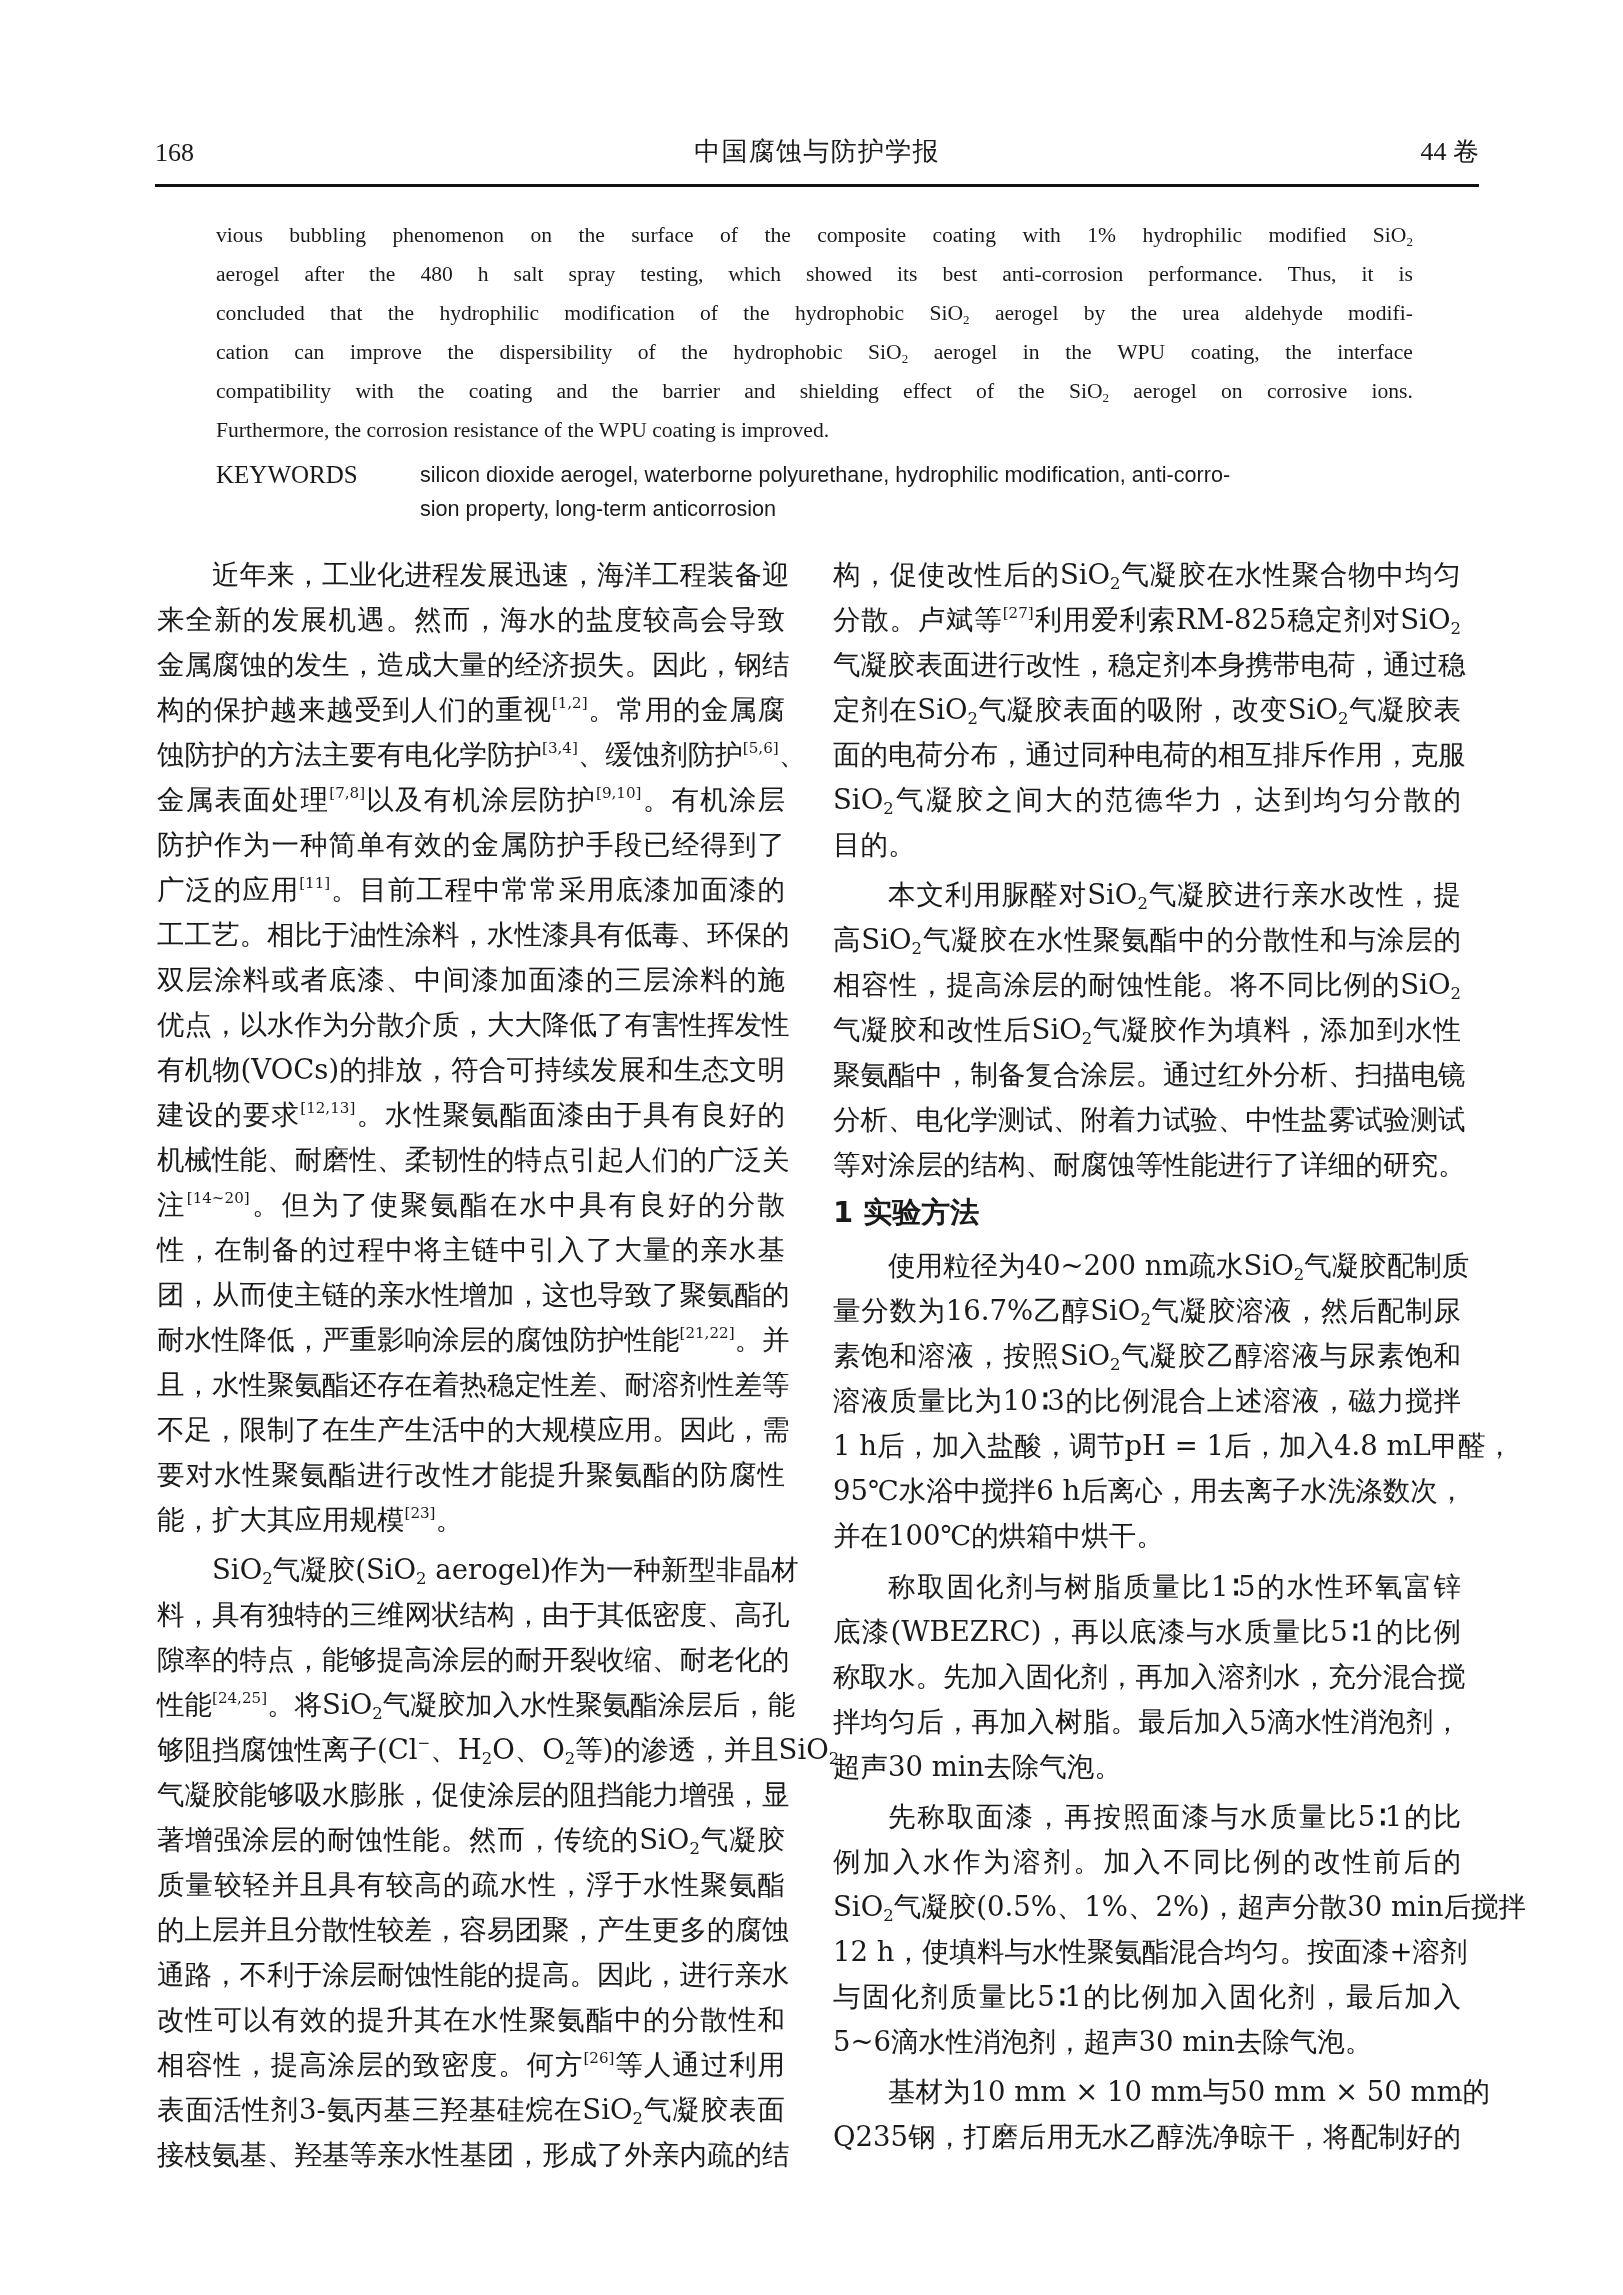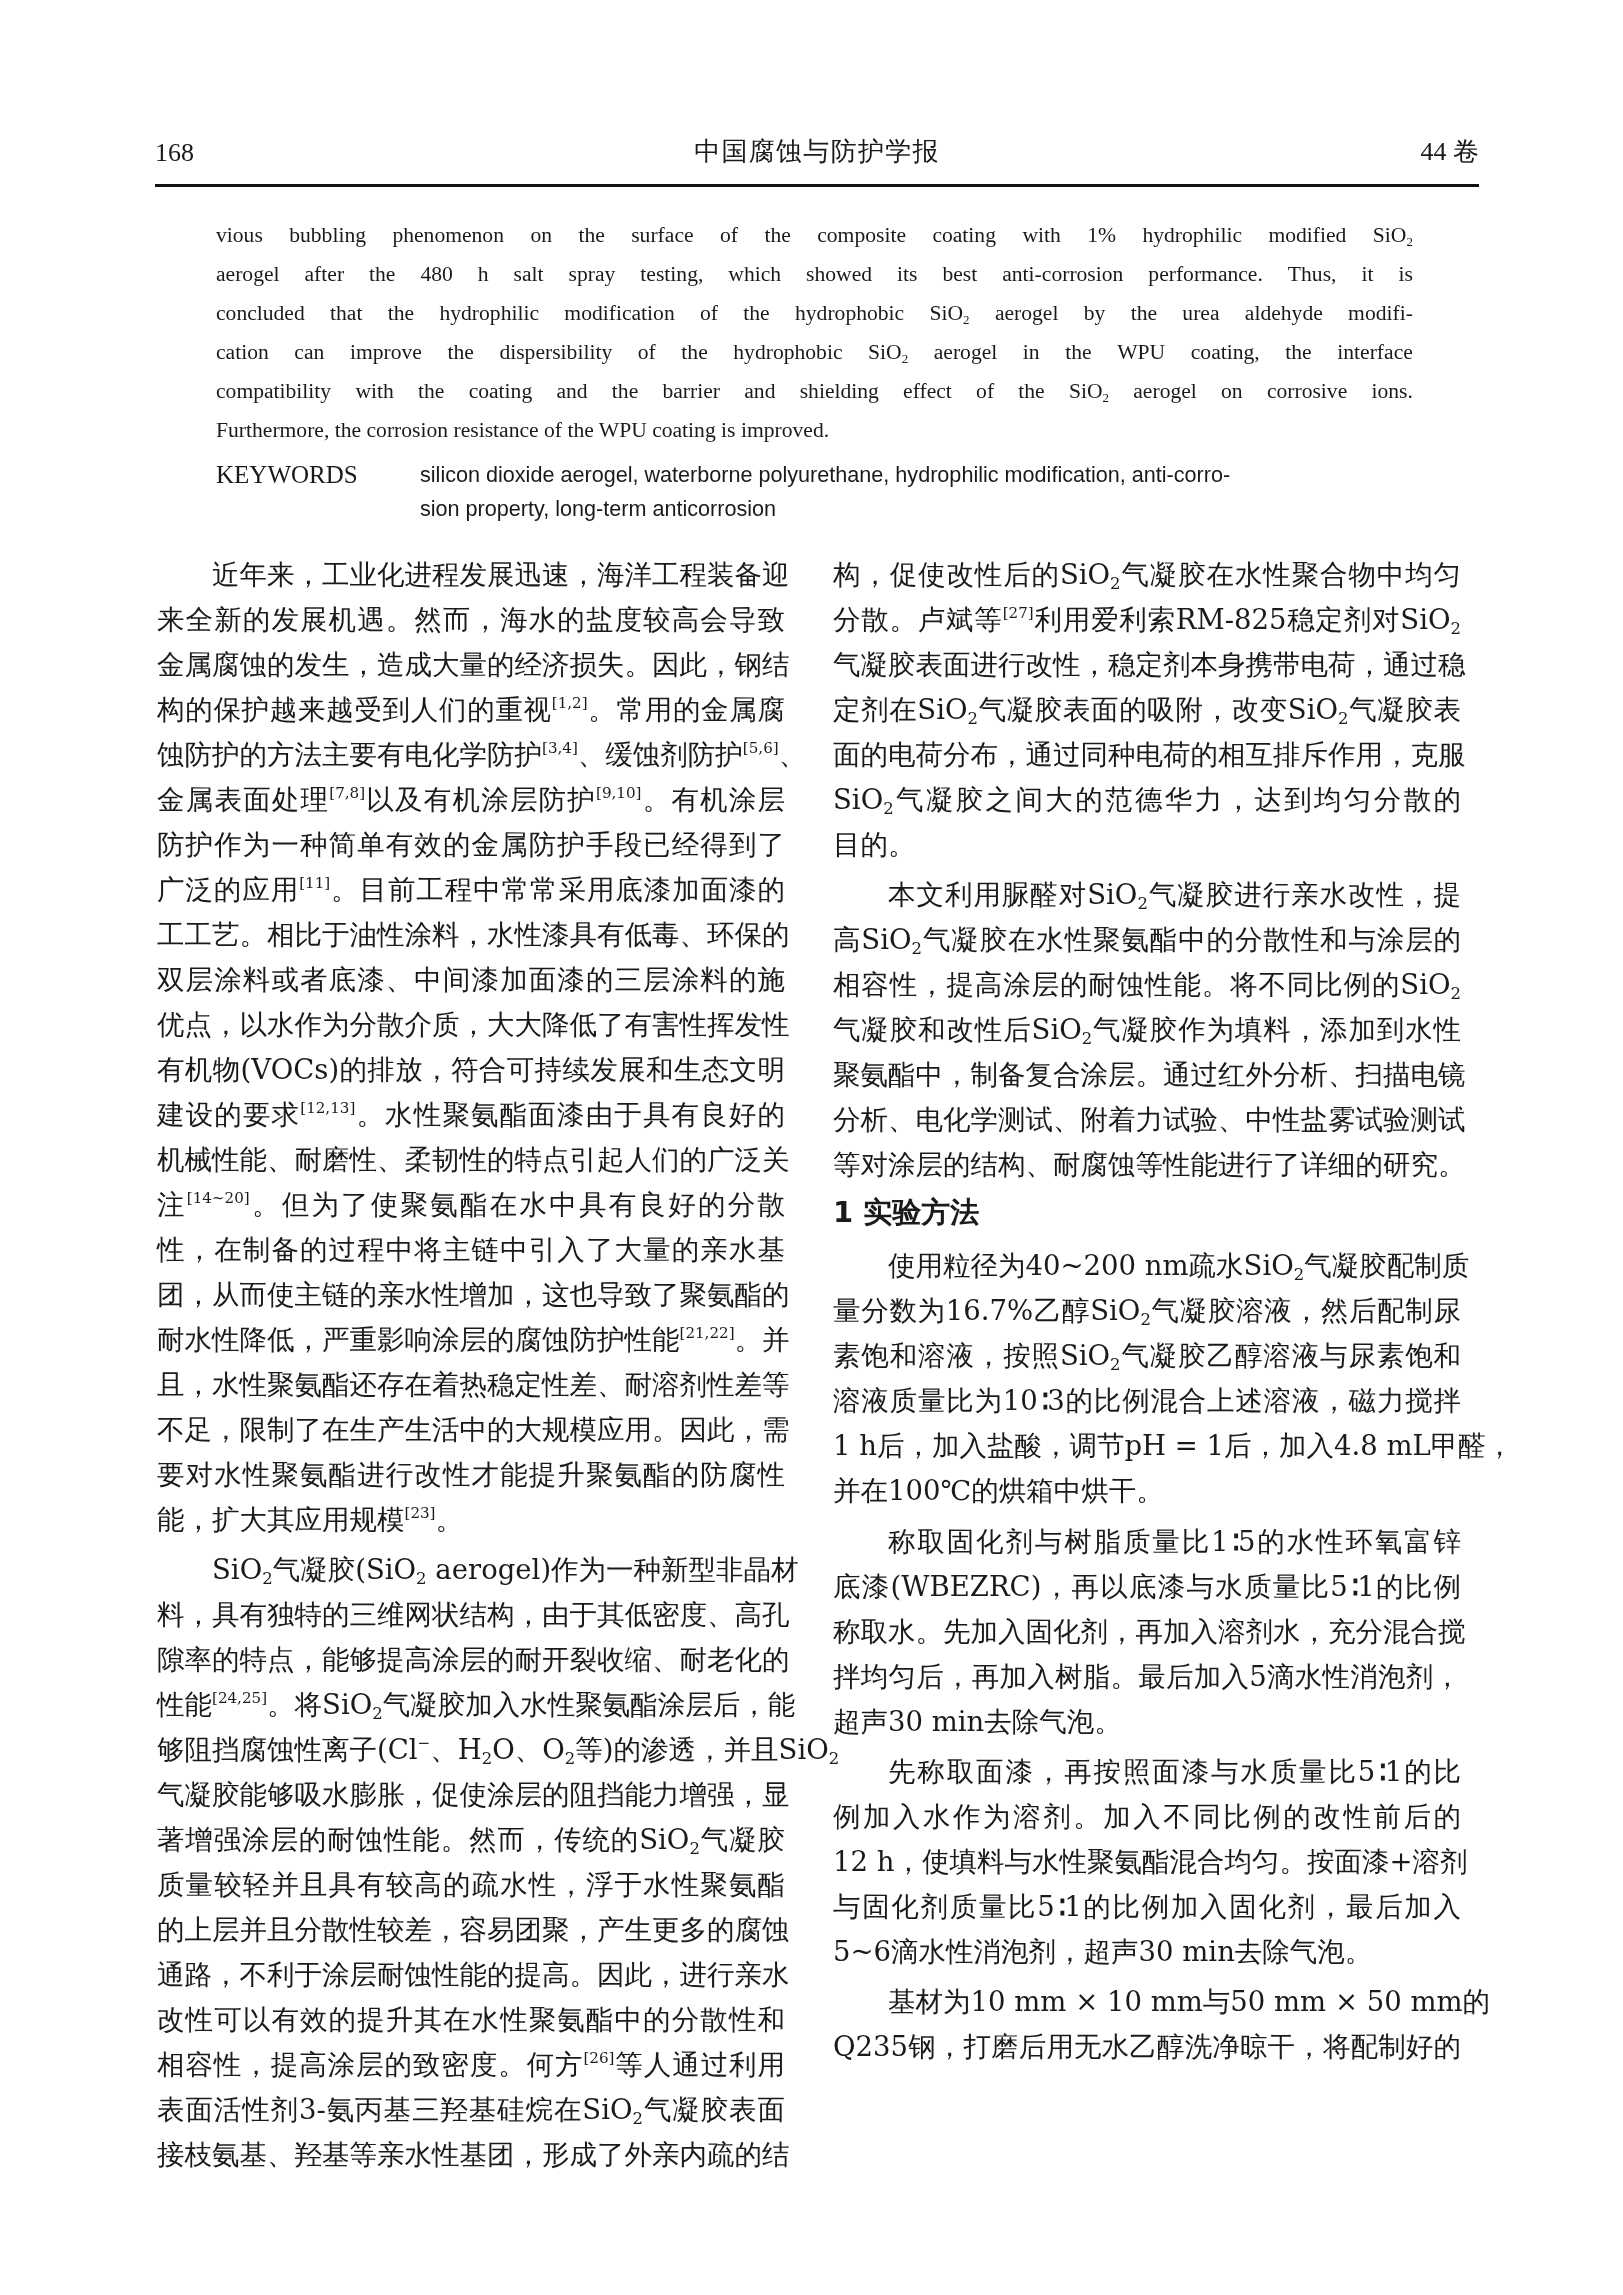--- a/index.html
+++ b/index.html
@@ -200,30 +200,32 @@
     <div class="line">聚氨酯中，制备复合涂层。通过红外分析、扫描电镜</div>
     <div class="line">分析、电化学测试、附着力试验、中性盐雾试验测试</div>
     <div class="line last">等对涂层的结构、耐腐蚀等性能进行了详细的研究。</div>
     <div class="section">1 实验方法</div>
     <div class="gap"></div>
     <div class="line indent">使用粒径为40~200 nm疏水SiO<sub>2</sub>气凝胶配制质</div>
     <div class="line">量分数为16.7%乙醇SiO<sub>2</sub>气凝胶溶液，然后配制尿</div>
     <div class="line">素饱和溶液，按照SiO<sub>2</sub>气凝胶乙醇溶液与尿素饱和</div>
     <div class="line">溶液质量比为10∶3的比例混合上述溶液，磁力搅拌</div>
     <div class="line">1 h后，加入盐酸，调节pH = 1后，加入4.8 mL甲醛，</div>
+    <div class="line">95℃水浴中搅拌6 h后离心，用去离子水洗涤数次，</div>
     <div class="line last">并在100℃的烘箱中烘干。</div>
     <div class="gap"></div>
     <div class="line indent">称取固化剂与树脂质量比1∶5的水性环氧富锌</div>
     <div class="line">底漆(WBEZRC)，再以底漆与水质量比5∶1的比例</div>
     <div class="line">称取水。先加入固化剂，再加入溶剂水，充分混合搅</div>
     <div class="line">拌均匀后，再加入树脂。最后加入5滴水性消泡剂，</div>
     <div class="line last">超声30 min去除气泡。</div>
     <div class="gap"></div>
     <div class="line indent">先称取面漆，再按照面漆与水质量比5∶1的比</div>
     <div class="line">例加入水作为溶剂。加入不同比例的改性前后的</div>
+    <div class="line">SiO<sub>2</sub>气凝胶(0.5%、1%、2%)，超声分散30 min后搅拌</div>
     <div class="line">12 h，使填料与水性聚氨酯混合均匀。按面漆+溶剂</div>
     <div class="line">与固化剂质量比5∶1的比例加入固化剂，最后加入</div>
     <div class="line last">5~6滴水性消泡剂，超声30 min去除气泡。</div>
     <div class="gap"></div>
     <div class="line indent">基材为10 mm × 10 mm与50 mm × 50 mm的</div>
     <div class="line">Q235钢，打磨后用无水乙醇洗净晾干，将配制好的</div>
   </div>
 
 
 </body></html>

